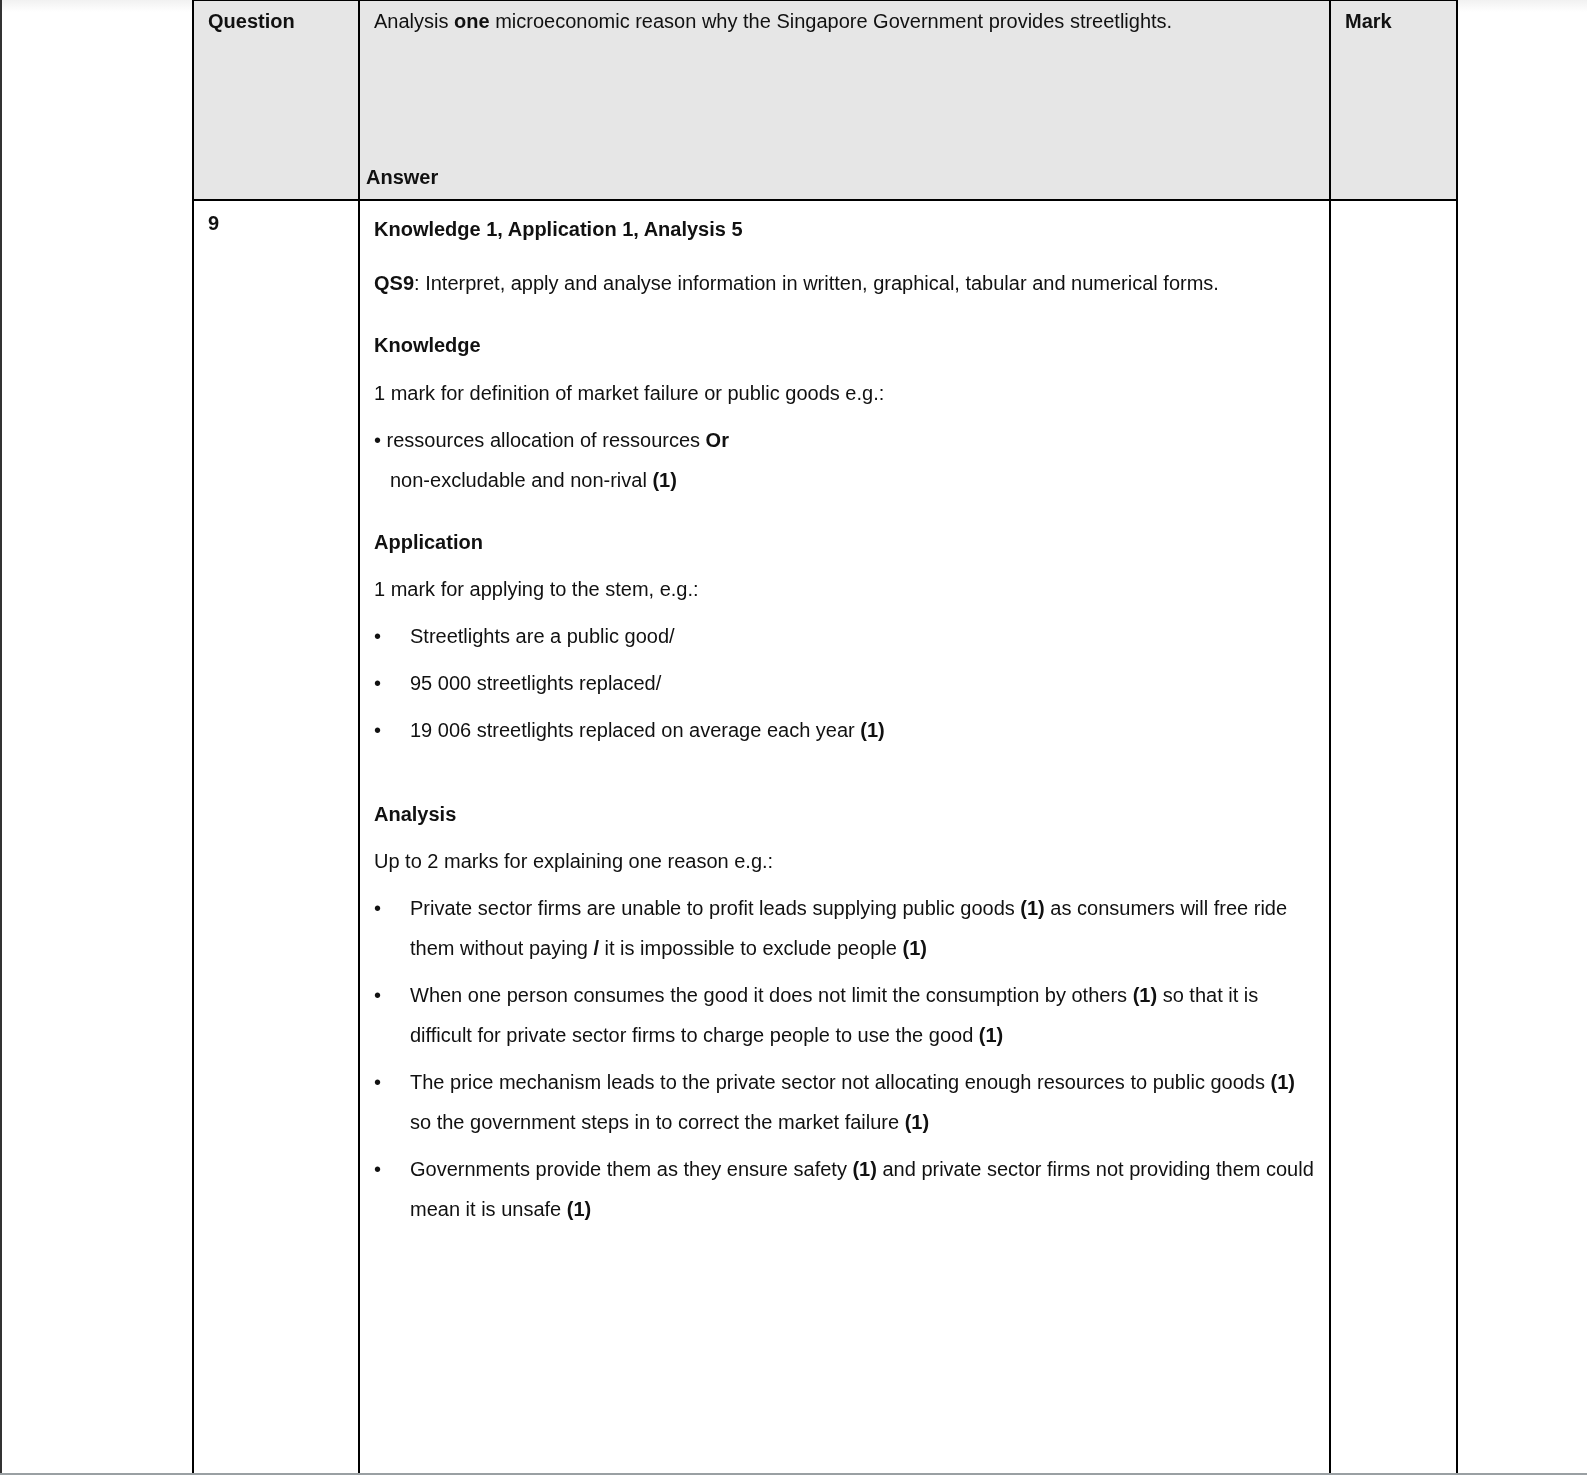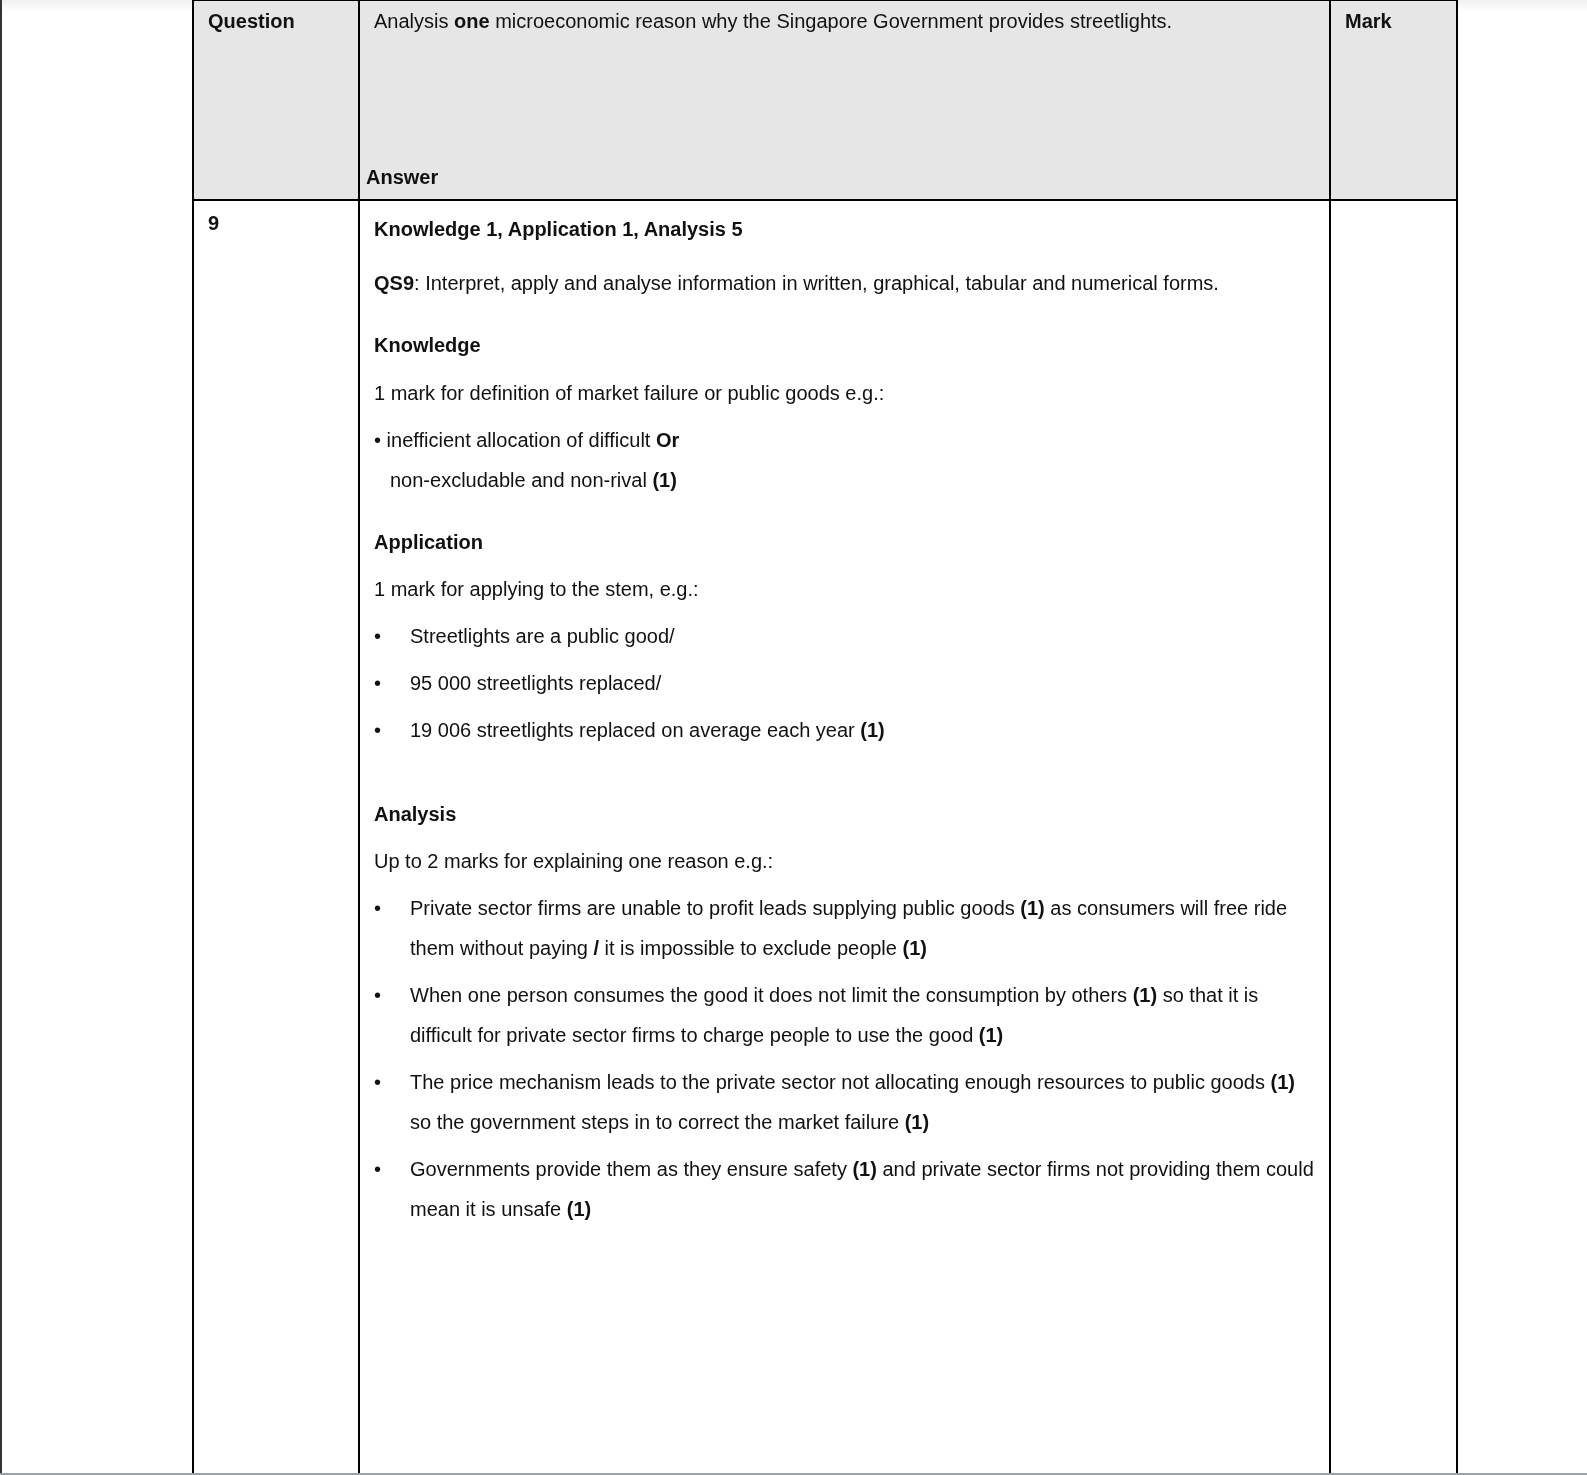--- a/index.html
+++ b/index.html
@@ -76,21 +76,21 @@
     <td style="padding-top:2px">
       <span class="b">9</span>
     </td>
     <td style="padding-top:8px">
       <div class="sec-title">Knowledge 1, Application 1, Analysis 5</div>
       <div class="mt-a"><span class="b">QS9</span><span>: Interpret, apply and analyse information in written, graphical, tabular and numerical forms.</span></div>
 
       <div style="margin-top:22px">
         <div class="sec-title">Knowledge</div>
         <div style="margin-top:8px">1 mark for definition of market failure or public goods e.g.:</div>
-        <div style="margin-top:7px"><span>• inefficient allocation of difficult </span><span class="b">Or</span></div>
+        <div style="margin-top:7px"><span>• ressources allocation of ressources </span><span class="b">Or</span></div>
         <div class="line-indent" style=""><span>non-excludable and non-rival </span><span class="b">(1)</span></div>
       </div>
 
       <div style="margin-top:22px">
         <div class="sec-title">Application</div>
         <div style="margin-top:7px">1 mark for applying to the stem, e.g.:</div>
         <div id="app-bullets">
               <div class="bul" style="margin-top: 7px;">
                 <span class="dot">•</span>
                 <span><span>Streetlights are a public good/</span><span class="b"></span></span>

